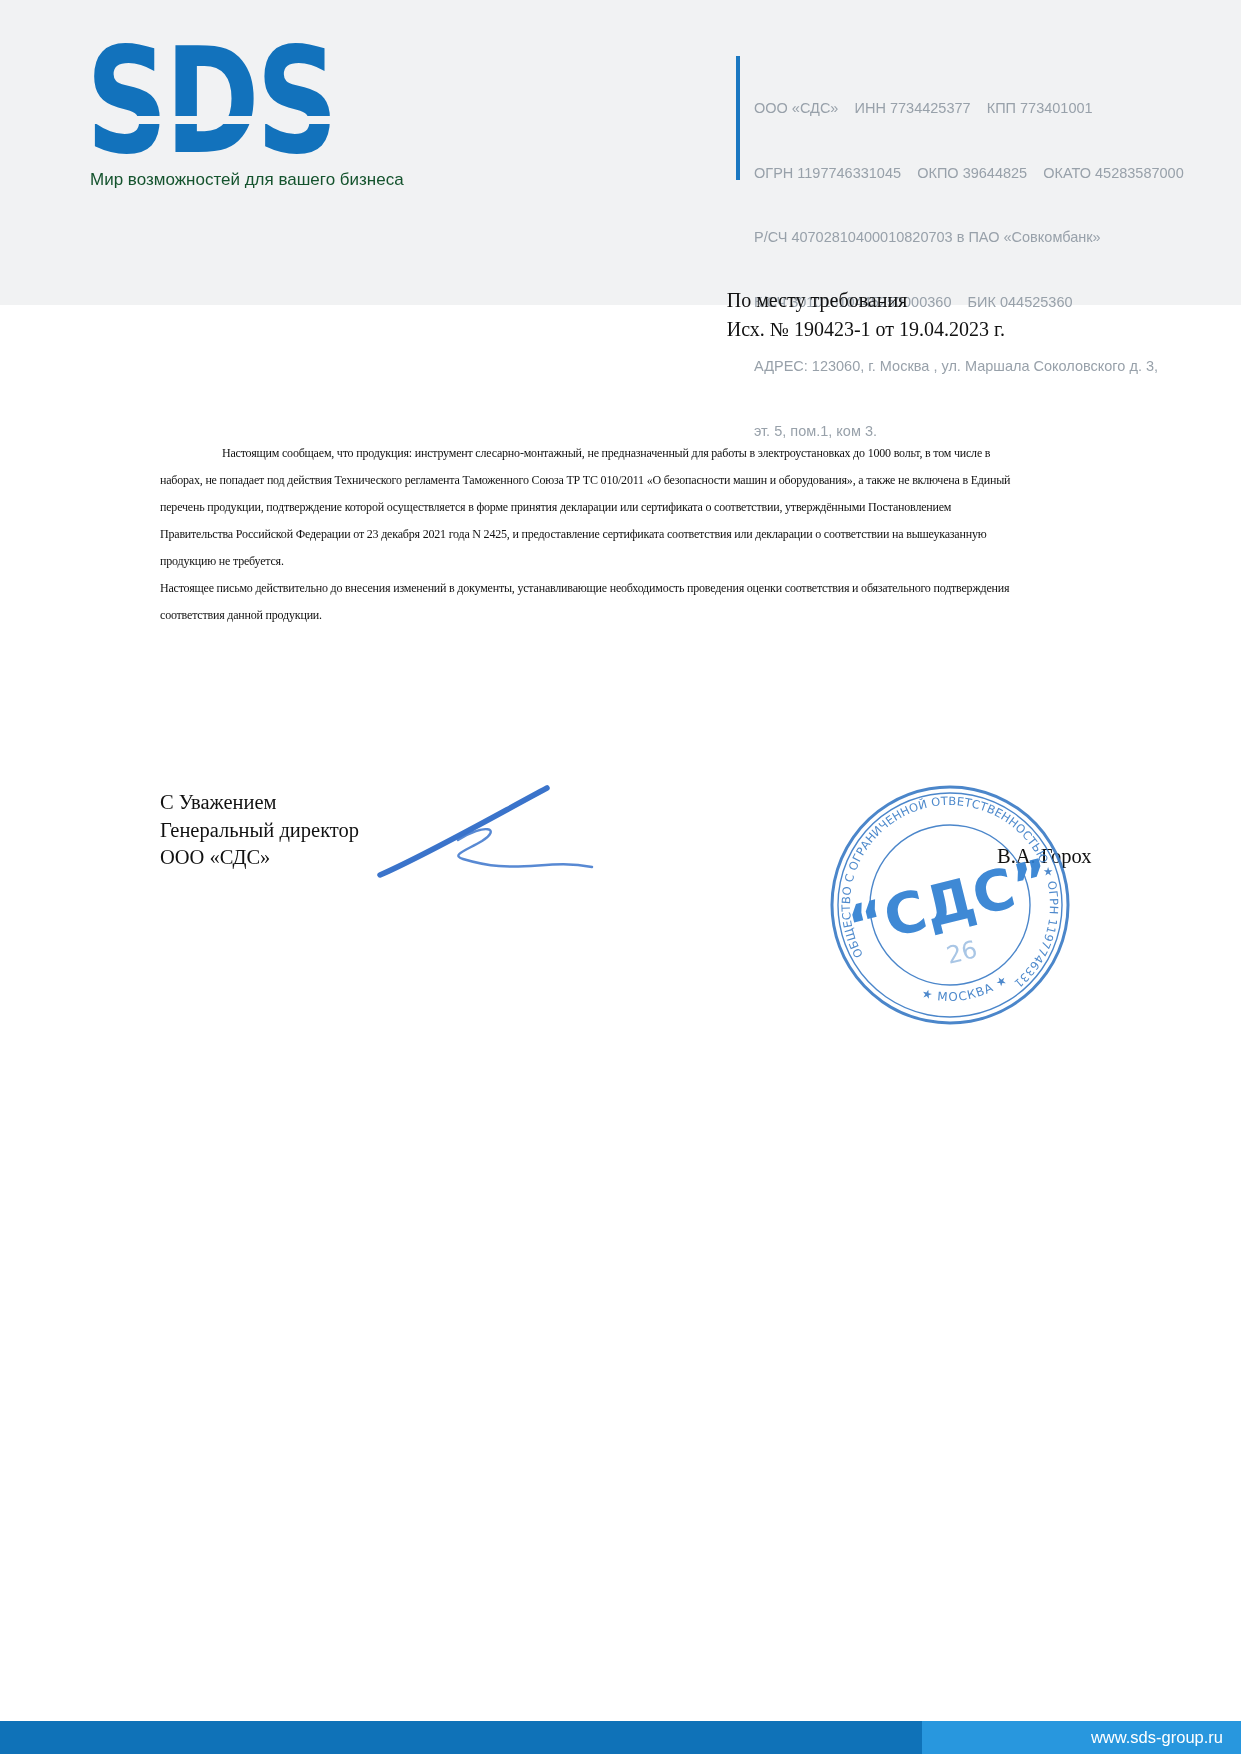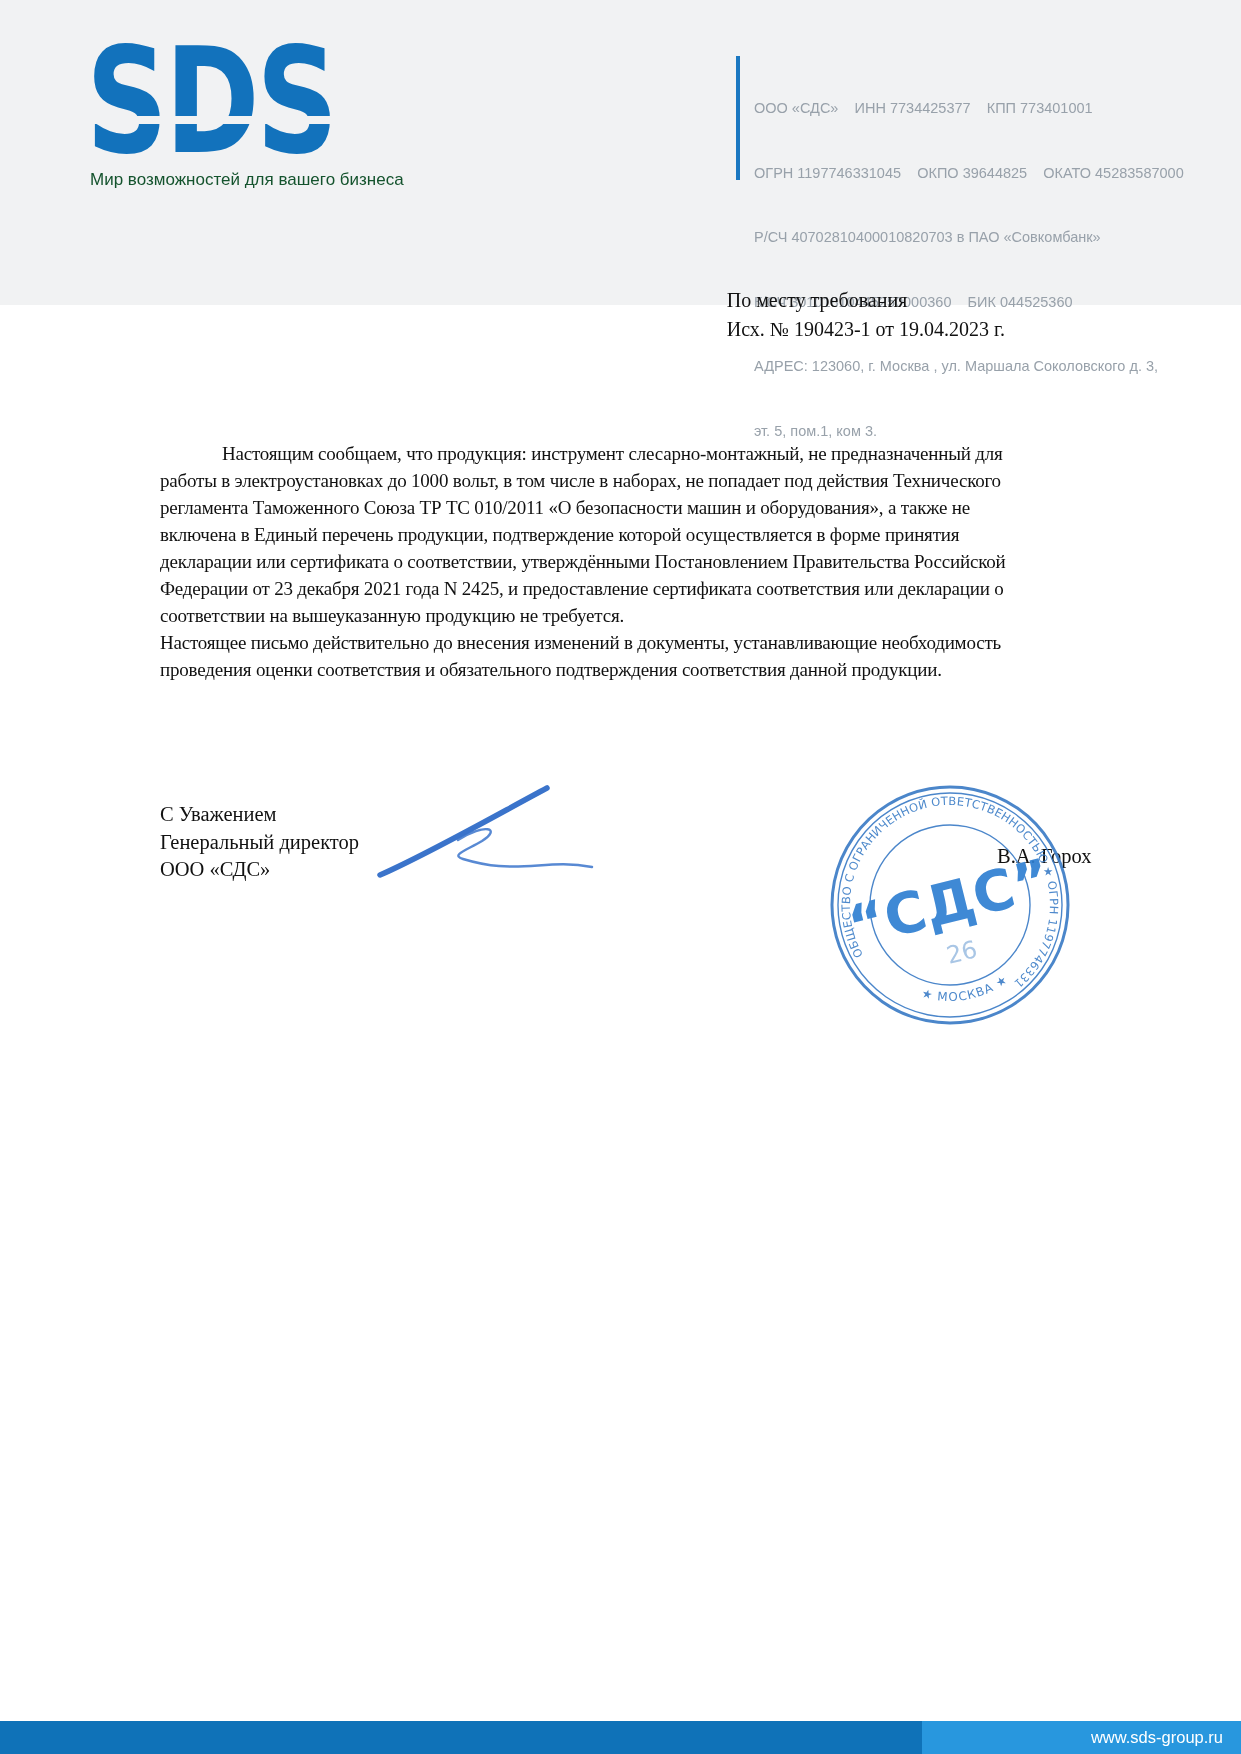--- a/index.html
+++ b/index.html
@@ -32,28 +32,28 @@
     position:absolute; right:236px; top:286px; text-align:left;
     font-size:20px; line-height:28.5px;
   }
   .letter-title{
     position:absolute; left:160px; top:394px; width:855px; text-align:center;
     font-size:20.5px;
   }
   
   .letter-body{
     position:absolute; left:160px; top:440px; width:856px;
-    font-size:19px; line-height:27px; letter-spacing:-0.2px; text-align:left;
+    font-size:12px; line-height:27px; letter-spacing:-0.2px; text-align:left;
   }
   .letter-body p{margin:0;}
   .letter-body p.indented{text-indent:62px;}
   
   .closing{
     position:absolute; left:160px; top:789px;
-    font-size:20.5px; line-height:27.5px;margin-top:12px;
+    font-size:20.5px; line-height:27.5px;
   }
   .signer-name{
     position:absolute; left:997px; top:845px; font-size:20.5px;
   }
   
   .signature{position:absolute;left:340px;top:778px;width:260px;height:108px;}
   
   .stamp{position:absolute;left:825px;top:780px;width:250px;height:250px;opacity:0.92;}
   .stamp text{font-family:"DejaVu Sans", sans-serif; fill:#4080c8;}
   .stamp .ringtxt{font-size:11.5px; letter-spacing:0.2px;}

